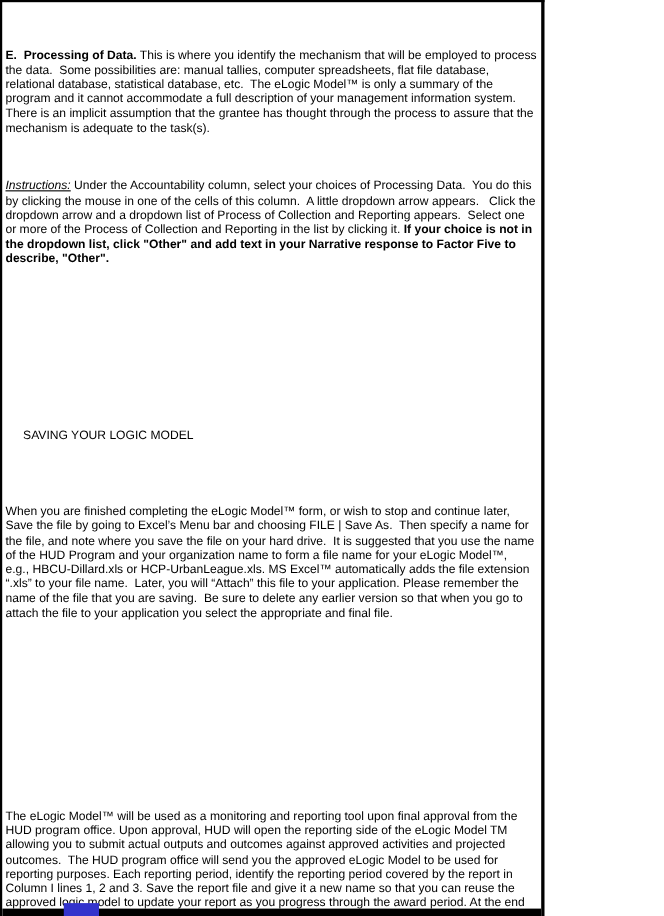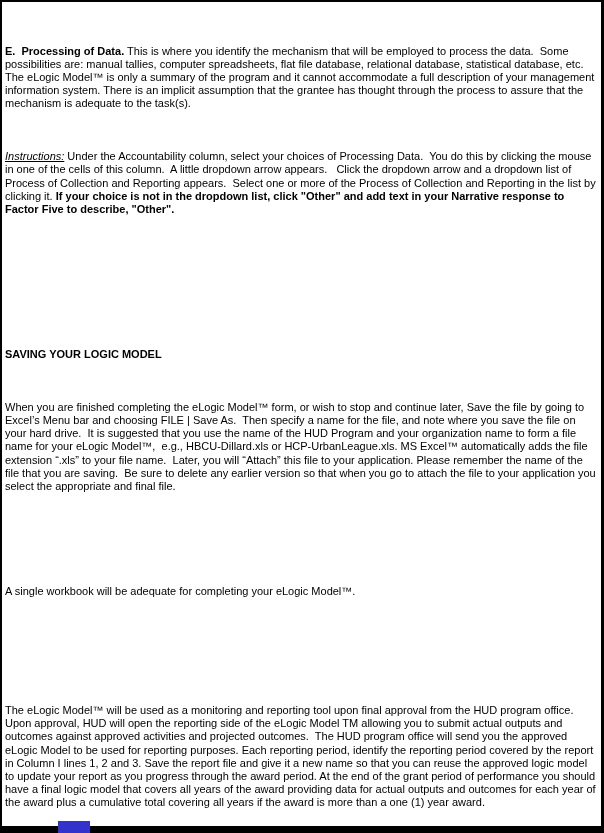--- a/index.html
+++ b/index.html
@@ -3,41 +3,41 @@
 <meta charset="utf-8">
 <style>
   html, body {
     margin: 0;
     padding: 0;
     background: #ffffff;
     font-family: "Liberation Sans", "DejaVu Sans", sans-serif;
   }
   .sheet {
     position: relative;
-    width: 604px;
+    width: 495px;
     height: 833px;
     box-sizing: border-box;
     background: #ffffff;
     border-top: 2px solid #000000;
     border-left: 2px solid #000000;
     border-right: 3px solid #000000;
     overflow: hidden;
   }
   .textarea {
     padding: 3px 4px 0 3px;
     font-size: 11px;
     line-height: 13.2px;
     color: #000000;
     white-space: pre-wrap;
   }
   .para { margin: 0; }
   .spacer { height: 13px; }
   .bold { font-weight: bold; }
   .underline { text-decoration: underline; font-style: italic; }
-  .heading { font-weight: bold; margin: 0; }
+  .heading { font-weight: normal; margin: 16px; }
   .bottom-bar {
     position: absolute;
     left: 0;
     right: 0;
     bottom: 0;
     height: 7px;
     background: #000000;
   }
   .blue-tab {
     position: absolute;
@@ -60,21 +60,20 @@
 
     <div class="spacer"></div>
     <div class="spacer"></div>
 
     <p class="heading">SAVING YOUR LOGIC MODEL</p>
 
     <p class="para">When you are finished completing the eLogic Model™ form, or wish to stop and continue later, Save the file by going to Excel’s Menu bar and choosing FILE | Save As.  Then specify a name for the file, and note where you save the file on your hard drive.  It is suggested that you use the name of the HUD Program and your organization name to form a file name for your eLogic Model™,  e.g., HBCU-Dillard.xls or HCP-UrbanLeague.xls. MS Excel™ automatically adds the file extension “.xls” to your file name.  Later, you will “Attach” this file to your application. Please remember the name of the file that you are saving.  Be sure to delete any earlier version so that when you go to attach the file to your application you select the appropriate and final file.</p>
 
     <div class="spacer"></div>
 
-    <p class="para">A single workbook will be adequate for completing your eLogic Model™.</p>
 
     <div class="spacer"></div>
 
 
     <p class="para">The eLogic Model™ will be used as a monitoring and reporting tool upon final approval from the HUD program office. Upon approval, HUD will open the reporting side of the eLogic Model TM allowing you to submit actual outputs and outcomes against approved activities and projected outcomes.  The HUD program office will send you the approved eLogic Model to be used for reporting purposes. Each reporting period, identify the reporting period covered by the report in Column I lines 1, 2 and 3. Save the report file and give it a new name so that you can reuse the approved logic model to update your report as you progress through the award period. At the end of the grant period of performance you should have a final logic model that covers all years of the award providing data for actual outputs and outcomes for each year of the award plus a cumulative total covering all years if the award is more than a one (1) year award.</p>
 
     
     
 
     

